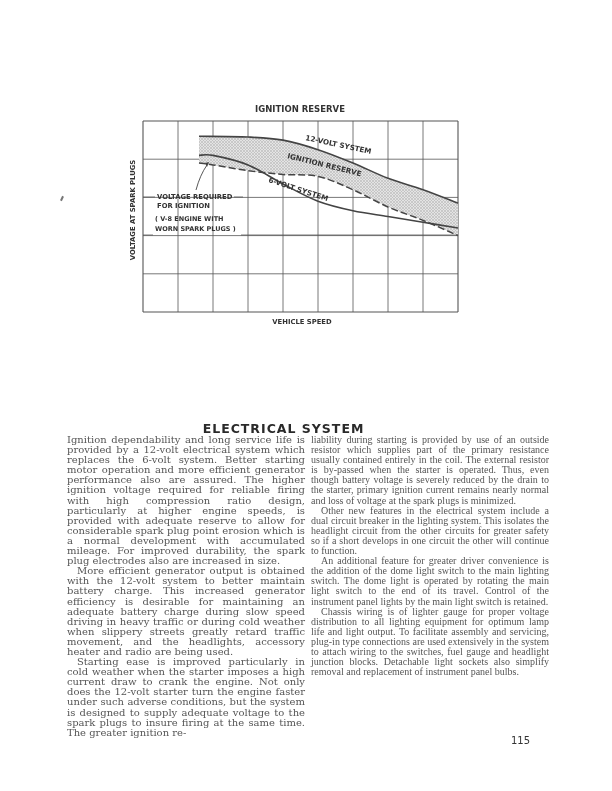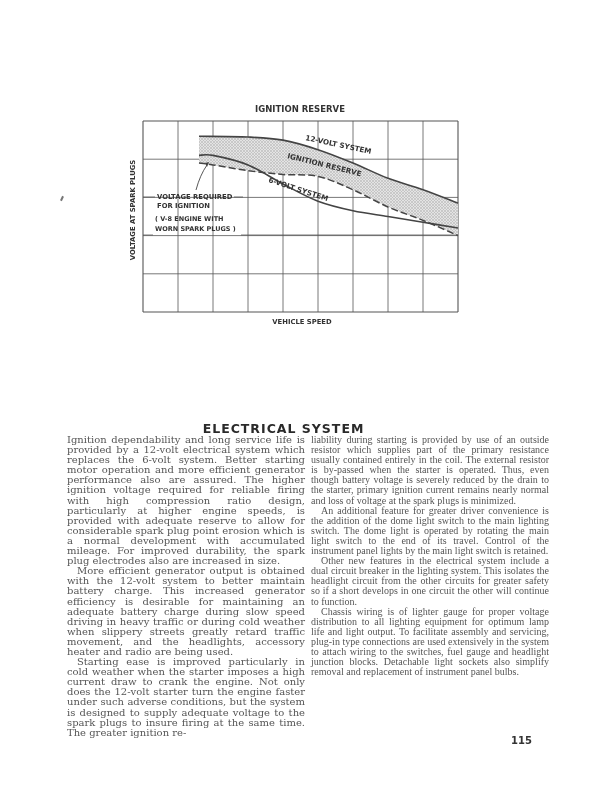--- a/index.html
+++ b/index.html
@@ -10,21 +10,21 @@
   .heading { position: absolute; left: 0; width: 567px; top: 421px; text-align: center;
              font-family: "DejaVu Sans", sans-serif; font-weight: bold; font-size: 12.5px;
              letter-spacing: 1px; color: #2a2a2a; }
   .col { position: absolute; top: 435px; width: 238px; font-size: 10px; line-height: 10.1px;
          text-align: justify; color: #555; }
   .col p { margin: 0; text-indent: 0; }
   .col p.ind { text-indent: 10px; }
   #col-left { left: 67px; }
   #col-right { left: 311px; font-family: Liberation Serif, serif; }
   .page-num { position: absolute; left: 511px; top: 735px; font-family: "DejaVu Sans", sans-serif;
-              font-weight: bold; font-size: 10px; color: #333; }
+              font-weight: normal; font-size: 10px; color: #333; }
   .stray-mark { position: absolute; left: 61px; top: 196px; width: 2px; height: 5px; background: #777;
                 transform: rotate(25deg); }
 </style>
 </head>
 <body>
 
 <svg id="chart-svg" viewBox="0 0 612 360" xmlns="http://www.w3.org/2000/svg">
   <defs>
     <pattern id="stipple" width="3" height="3" patternUnits="userSpaceOnUse">
       <rect width="3" height="3" fill="#e4e4e4"></rect>
@@ -81,18 +81,18 @@
 <div class="heading">ELECTRICAL SYSTEM</div>
 
 <div class="col" id="col-left">
   <p>Ignition dependability and long service life is provided by a 12-volt electrical system which replaces the 6-volt system. Better starting motor operation and more efficient generator performance also are assured. The higher ignition voltage required for reliable firing with high compression ratio design, particularly at higher engine speeds, is provided with adequate reserve to allow for considerable spark plug point erosion which is a normal development with accumulated mileage. For improved durability, the spark plug electrodes also are increased in size.</p>
   <p class="ind">More efficient generator output is obtained with the 12-volt system to better maintain battery charge. This increased generator efficiency is desirable for maintaining an adequate battery charge during slow speed driving in heavy traffic or during cold weather when slippery streets greatly retard traffic movement, and the headlights, accessory heater and radio are being used.</p>
   <p class="ind">Starting ease is improved particularly in cold weather when the starter imposes a high current draw to crank the engine. Not only does the 12-volt starter turn the engine faster under such adverse conditions, but the system is designed to supply adequate voltage to the spark plugs to insure firing at the same time. The greater ignition re-</p>
 </div>
 
 <div class="col" id="col-right">
   <p>liability during starting is provided by use of an outside resistor which supplies part of the primary resistance usually contained entirely in the coil. The external resistor is by-passed when the starter is operated. Thus, even though battery voltage is severely reduced by the drain to the starter, primary ignition current remains nearly normal and loss of voltage at the spark plugs is minimized.</p>
+  <p class="ind">Other new features in the electrical system include a dual circuit breaker in the lighting system. This isolates the headlight circuit from the other circuits for greater safety so if a short develops in one circuit the other will continue to function.</p>
   <p class="ind">An additional feature for greater driver convenience is the addition of the dome light switch to the main lighting switch. The dome light is operated by rotating the main light switch to the end of its travel. Control of the instrument panel lights by the main light switch is retained.</p>
-  <p class="ind">Other new features in the electrical system include a dual circuit breaker in the lighting system. This isolates the headlight circuit from the other circuits for greater safety so if a short develops in one circuit the other will continue to function.</p>
   <p class="ind">Chassis wiring is of lighter gauge for proper voltage distribution to all lighting equipment for optimum lamp life and light output. To facilitate assembly and servicing, plug-in type connections are used extensively in the system to attach wiring to the switches, fuel gauge and headlight junction blocks. Detachable light sockets also simplify removal and replacement of instrument panel bulbs.</p>
 </div>
 
 <div class="page-num">115</div>
 
 </body></html>

